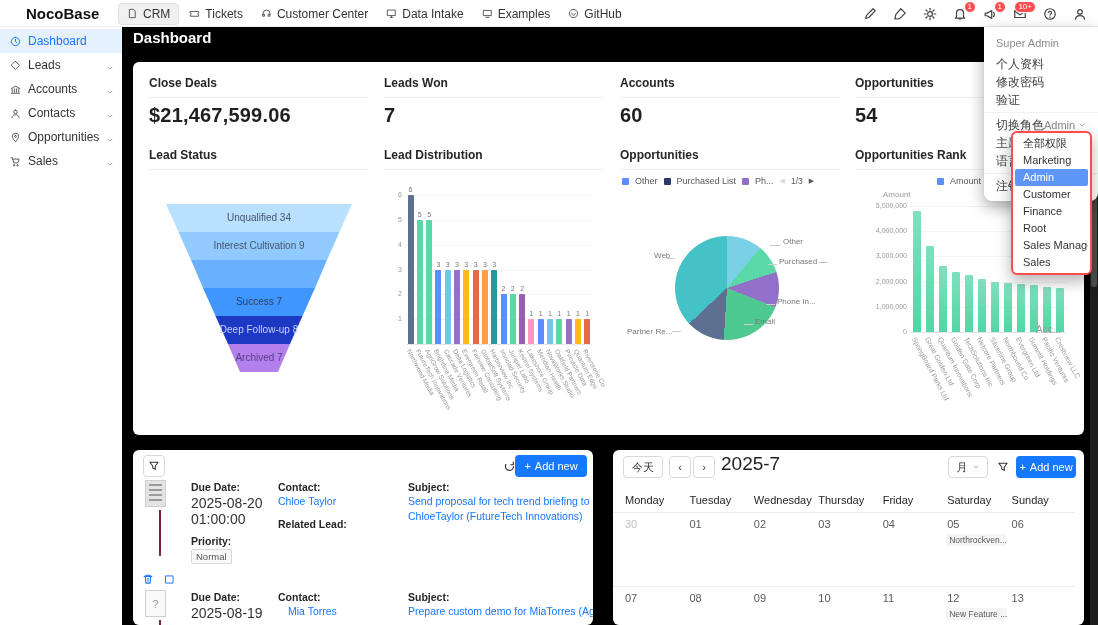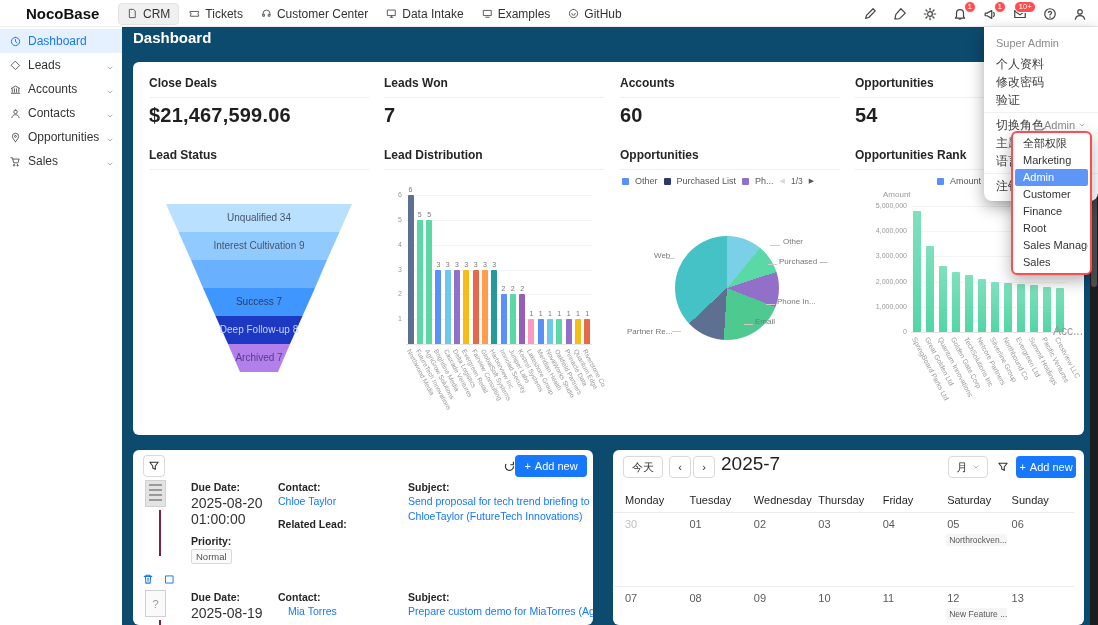--- a/index.html
+++ b/index.html
@@ -1,17 +1,17 @@
 <!DOCTYPE html>
 <html><head>
 <meta charset="utf-8">
 <style>
   html,body{margin:0;padding:0;background:#141414;}
   *{box-sizing:border-box;font-family:"Liberation Sans",sans-serif;}
-  #root{position:relative;width:1098px;height:625px;background:#0c4a6e;overflow:hidden;}
+  #root{position:relative;width:1098px;height:625px;background:#000000;overflow:hidden;}
   
   #navbar{position:absolute;left:0;top:0;width:1098px;height:27px;background:#fff;border-bottom:1px solid #ededed;z-index:40;}
   #logo{position:absolute;left:26px;top:0;line-height:27px;font-size:15px;font-weight:bold;color:#111;}
   #nav-items{position:absolute;left:118px;top:0;height:27px;display:flex;align-items:center;gap:2px;}
   .nav-item{display:flex;align-items:center;gap:5px;padding:3px 8px;font-size:12px;color:#333;border-radius:4px;cursor:pointer;white-space:nowrap;}
   .nav-item.active{background:#f0f0f0;border:1px solid #e2e2e2;}
   #nav-actions{position:absolute;right:10px;top:0;height:27px;display:flex;align-items:center;gap:14px;}
   .act{position:relative;width:16px;height:16px;display:flex;align-items:center;justify-content:center;color:#454545;}
   .badge{position:absolute;top:-5px;right:-8px;background:#ff4d4f;color:#fff;font-size:8px;line-height:10px;border-radius:6px;padding:0 3px;border:1px solid #fff;white-space:nowrap;}
   
@@ -413,21 +413,21 @@
         <div class="bar" style="position: absolute; left: 149px; top: 108.86px; width: 8px; height: 49.14px; background: linear-gradient(rgb(127, 224, 189), rgb(82, 214, 165));"></div>
         <div class="xlab" style="position: absolute; left: 153px; top: 162px; font-size: 7px;">Northbound Co</div>
         <div class="bar" style="position: absolute; left: 162px; top: 110.12px; width: 8px; height: 47.88px; background: linear-gradient(rgb(127, 224, 189), rgb(82, 214, 165));"></div>
         <div class="xlab" style="position: absolute; left: 166px; top: 162px; font-size: 7px;">Evergreen Ltd</div>
         <div class="bar" style="position: absolute; left: 175px; top: 111.38px; width: 8px; height: 46.62px; background: linear-gradient(rgb(127, 224, 189), rgb(82, 214, 165));"></div>
         <div class="xlab" style="position: absolute; left: 179px; top: 162px; font-size: 7px;">Summit Holdings</div>
         <div class="bar" style="position: absolute; left: 188px; top: 112.64px; width: 8px; height: 45.36px; background: linear-gradient(rgb(127, 224, 189), rgb(82, 214, 165));"></div>
         <div class="xlab" style="position: absolute; left: 192px; top: 162px; font-size: 7px;">Pacific Ventures</div>
         <div class="bar" style="position: absolute; left: 201px; top: 113.9px; width: 8px; height: 44.1px; background: linear-gradient(rgb(127, 224, 189), rgb(82, 214, 165));"></div>
         <div class="xlab" style="position: absolute; left: 205px; top: 162px; font-size: 7px;">Crestview LLC</div>
-        <div style="position: absolute; left: 198px; top: 150px; font-size: 12px; color: rgb(153, 153, 153);">Acc...</div>
+        <div style="position: absolute; left: 181px; top: 150px; font-size: 10px; color: rgb(153, 153, 153);">Acc...</div>
       </div>
     </section>
   <section id="tasks-card" class="card">
       <div class="btn" style="position: absolute; left: 10px; top: 5px; width: 22px; height: 22px;">
         <svg viewBox="0 0 16 16" width="12" height="12">
           <path d="M2.5 3h11L9.7 8v4.5l-3.4-1.8V8z" fill="none" stroke="#333" stroke-width="1.4" stroke-linecap="round" stroke-linejoin="round"></path>
         </svg>
       </div>
       <div class="icon-btn" style="position: absolute; left: 364px; top: 5px; width: 24px; height: 22px;">
         <svg viewBox="0 0 16 16" width="13" height="13">

